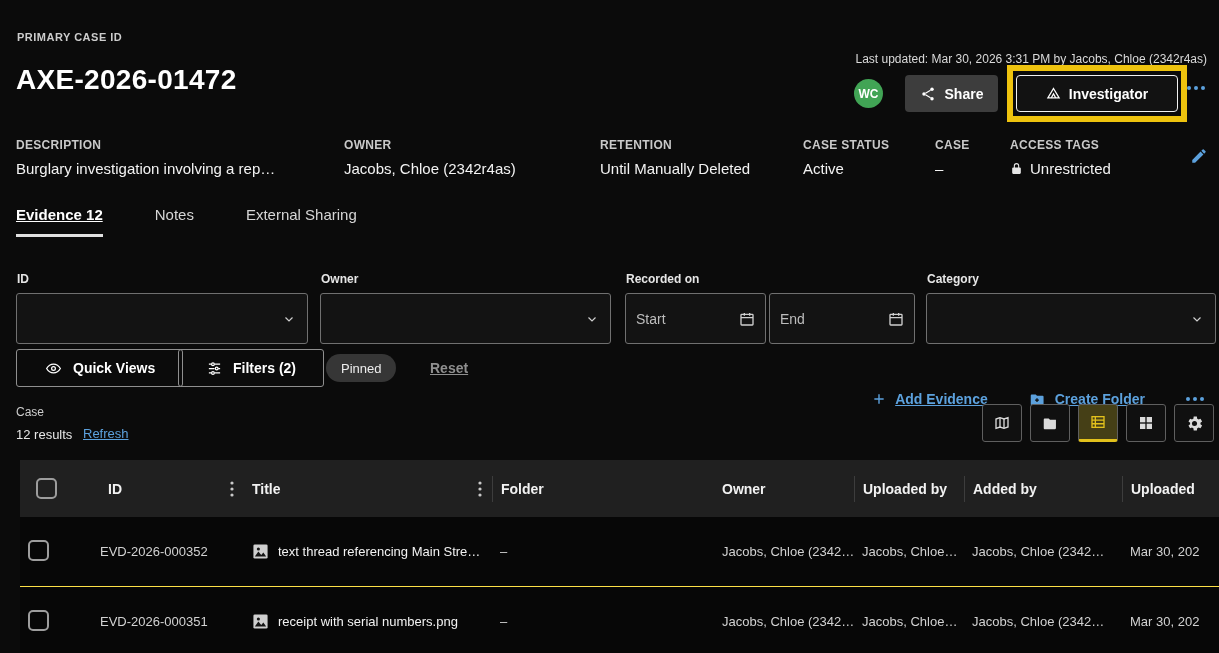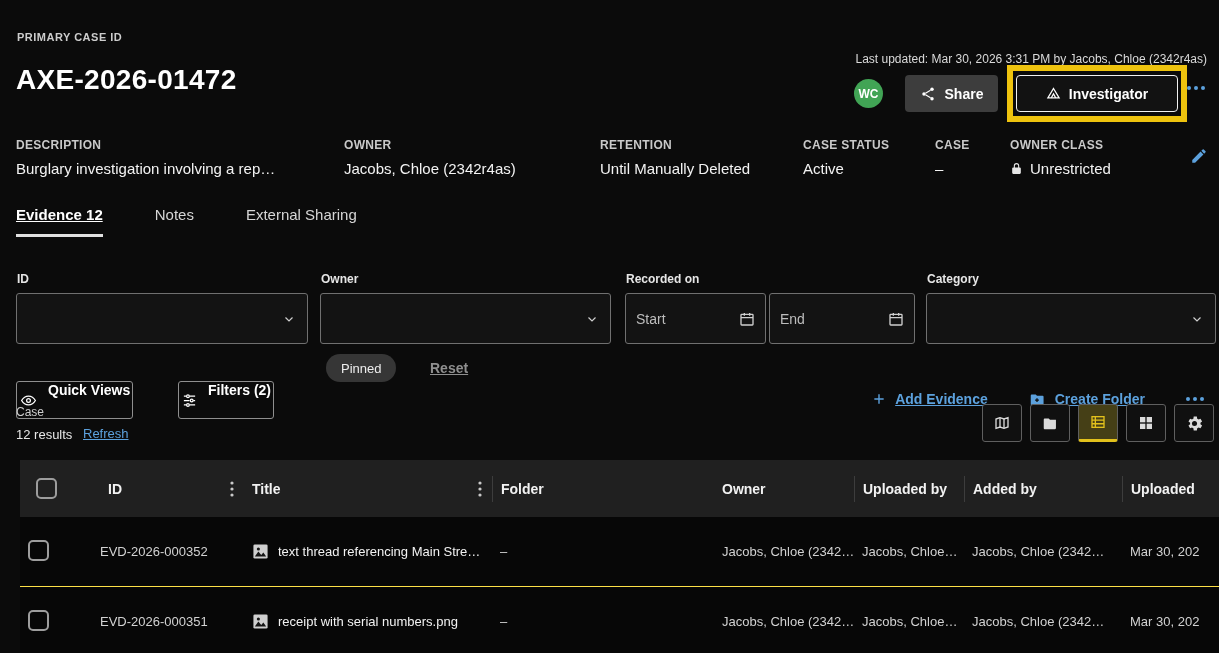--- a/index.html
+++ b/index.html
@@ -39,21 +39,21 @@
   .sel-id{left:16px;width:292px;}
   .sel-owner{left:320px;width:291px;}
   .sel-cat{left:926px;width:290px;}
   .date-box{padding:0 10px;justify-content:space-between;gap:6px;}
   .di-start{left:625px;width:141px;}
   .di-end{left:769px;width:146px;}
   .date-box input{flex:1;min-width:0;background:transparent;border:none;outline:none;color:#e0e0e0;font-size:14px;font-family:inherit;}
   .date-box input::placeholder{color:#bdbdbd;}
 
   
-  .btn-outline{position:absolute;top:349px;height:38px;padding:0 2px;border:1px solid #8f8f8f;border-radius:3px;color:#fff;font-weight:700;font-size:14px;display:flex;gap:10px;background:transparent;margin-top:32px;}
+  .btn-outline{position:absolute;top:349px;height:38px;padding:0 27px;border:1px solid #8f8f8f;border-radius:3px;color:#fff;font-weight:700;font-size:14px;display:flex;align-items:center;gap:10px;background:transparent;}
   .qv-btn{left:16px;}
   .flt-btn{left:178px;}
   .pinned-chip{position:absolute;left:326px;top:354px;height:28px;padding:0 15px;background:#363636;border-radius:14px;color:#ededed;font-size:13px;display:flex;align-items:center;}
   .reset-link{position:absolute;left:430px;top:360px;font-size:14px;font-weight:700;color:#8f8f8f;text-decoration:underline;}
   .right-actions{position:absolute;right:14px;top:355px;display:flex;align-items:center;gap:40px;margin-top:36px;}
   .link-blue{color:#5ca1dd;font-weight:700;font-size:14px;display:flex;align-items:center;gap:9px;}
   .link-blue .lbl{text-decoration:underline;}
 
   
   .case-label{position:absolute;left:16px;top:405px;font-size:12px;color:#cdcdcd;}
@@ -138,21 +138,21 @@
     </div>
     <div class="w-status">
       <div class="meta-label">CASE STATUS</div>
       <div class="meta-value">Active</div>
     </div>
     <div class="w-tags">
       <div class="meta-label">CASE</div>
       <div class="meta-value">–</div>
     </div>
     <div>
-      <div class="meta-label">OWNER CLASS</div>
+      <div class="meta-label">ACCESS TAGS</div>
       <div class="meta-value">
         <span class="ic">
           <svg width="13" height="15" viewBox="0 0 24 24" fill="#e6e6e6">
               <path d="M18 10h-1V7a5 5 0 0 0-10 0v3H6a2 2 0 0 0-2 2v8a2 2 0 0 0 2 2h12a2 2 0 0 0 2-2v-8a2 2 0 0 0-2-2zm-9-3a3 3 0 0 1 6 0v3H9V7z"></path>
             </svg>
         </span>
         <span>Unrestricted</span>
       </div>
     </div>
   </div>

